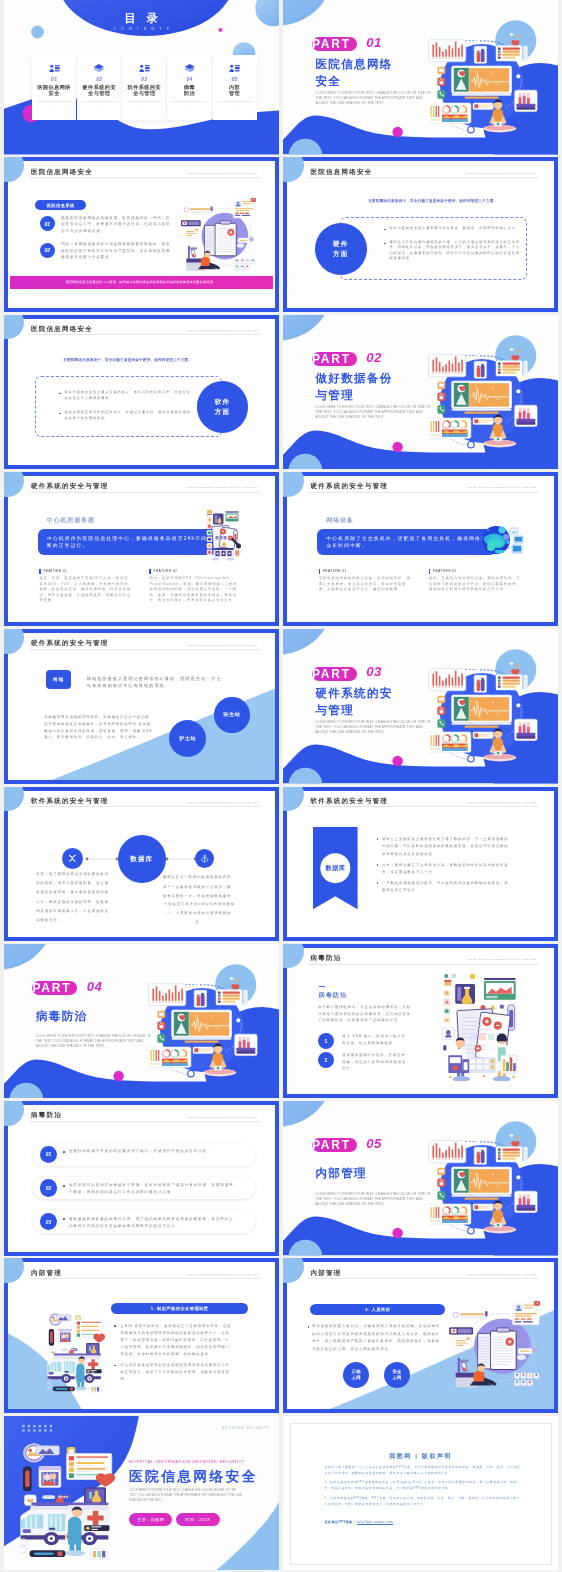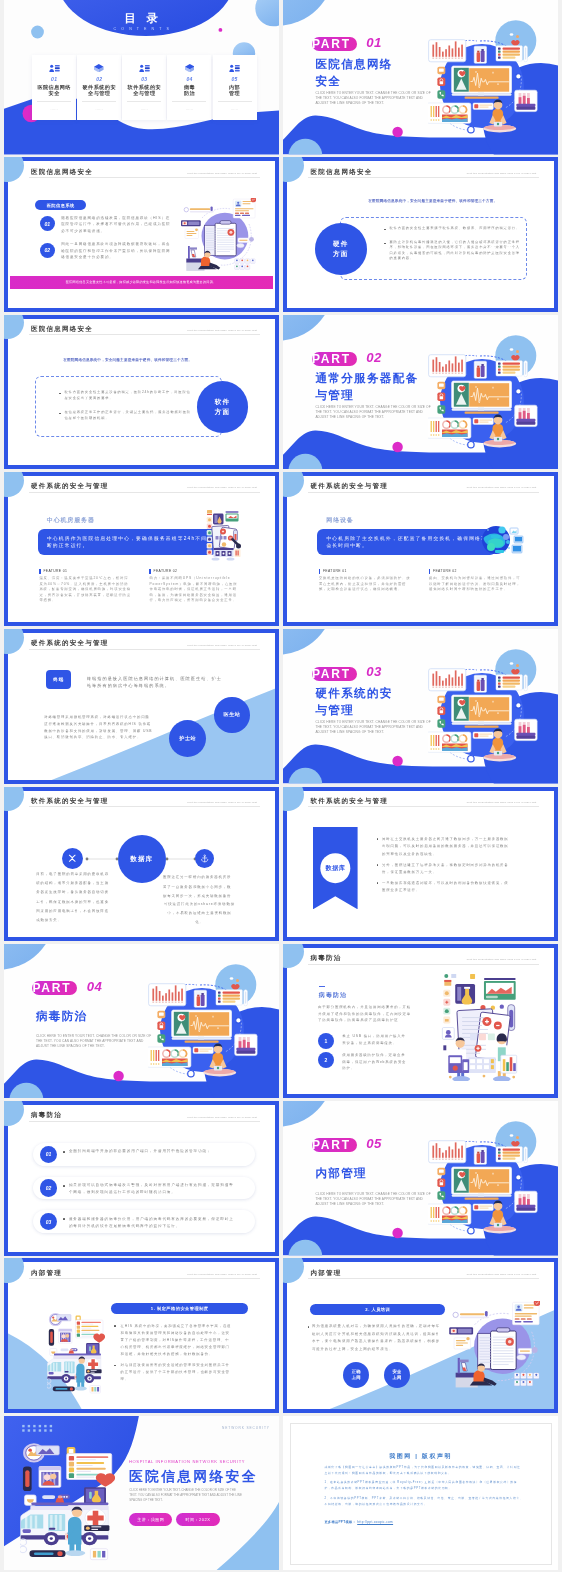--- a/index.html
+++ b/index.html
@@ -806,21 +806,21 @@
   <circle cx="258" cy="121" r="58" fill="#2f55e6"></circle>
   <circle cx="22.4" cy="155.7" r="16.9" fill="#8fc1f0"></circle>
   <circle cx="114.6" cy="132" r="5.2" fill="#dc2bc8"></circle>
  </g>
 </svg>
 <svg style="position:absolute;left:144.8px;top:20px;width:112px;height:114px" viewBox="0 0 112 114">
         <use href="#illus-med"></use>
       </svg>
 <div class="partpill" style="left:28.8px;top:37.4px;width:44.8px;height:14px;line-height:14.4px">PART</div>
 <div class="partnum" style="left:83.1px;top:35.2px">02</div>
-<div class="parttitle" style="left:32.2px;top:56.6px">通常分服务器配备</div>
+<div class="parttitle" style="left:32.2px;top:56.6px">做好数据备份</div>
 <div class="parttitle" style="left:32.2px;top:73.9px">与管理</div>
 <div class="partbody" style="left:32.2px;top:90.5px">CLICK HERE TO ENTER YOUR TEXT.  CHANGE THE COLOR OR SIZE OF THE TEXT.  YOU CAN ALSO FORMAT THE APPROPRIATE TEXT AND ADJUST THE LINE SPACING OF THE TEXT.</div>
 </div>
     <div class="slide" style="left:3.7px;top:471.90000000000003px">
 <div class="corner"></div>
       <div class="ht">硬件系统的安全与管理</div>
       <div class="hn">print the presentation and make links a file in order fast</div>
       <div class="hline"></div>
 <div style="position:absolute;left:43.1px;top:43.9px;font-size:6px;font-weight:bold;color:#8ea4d8;letter-spacing:.86px">中心机房服务器</div>
 <div class="bpill" style="left:34.2px;top:57.5px;width:178.7px;height:25.5px;border-radius:6px;font-size:4.75px;letter-spacing:1.2px;line-height:7.4px;font-weight:normal;padding:0 9px;box-sizing:border-box;text-align:left;justify-content:flex-start">中心机房作为医院信息处理中心，要确保服务器组等24h不间断的正常运行。</div>

